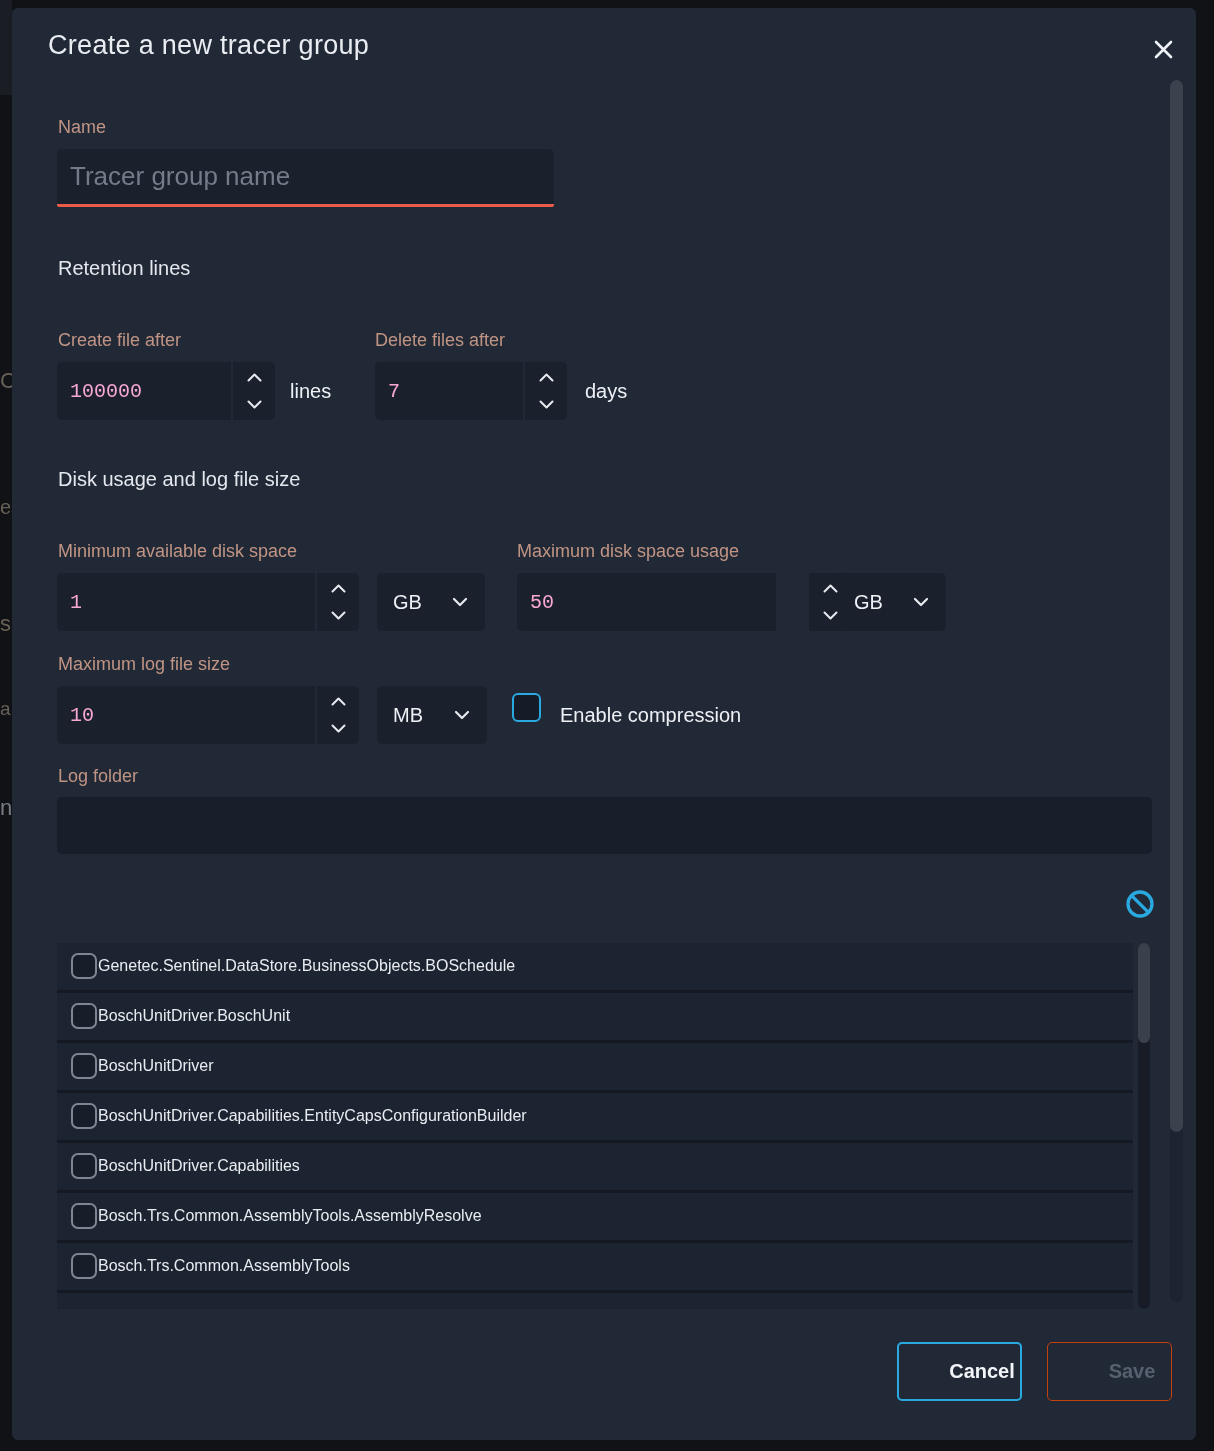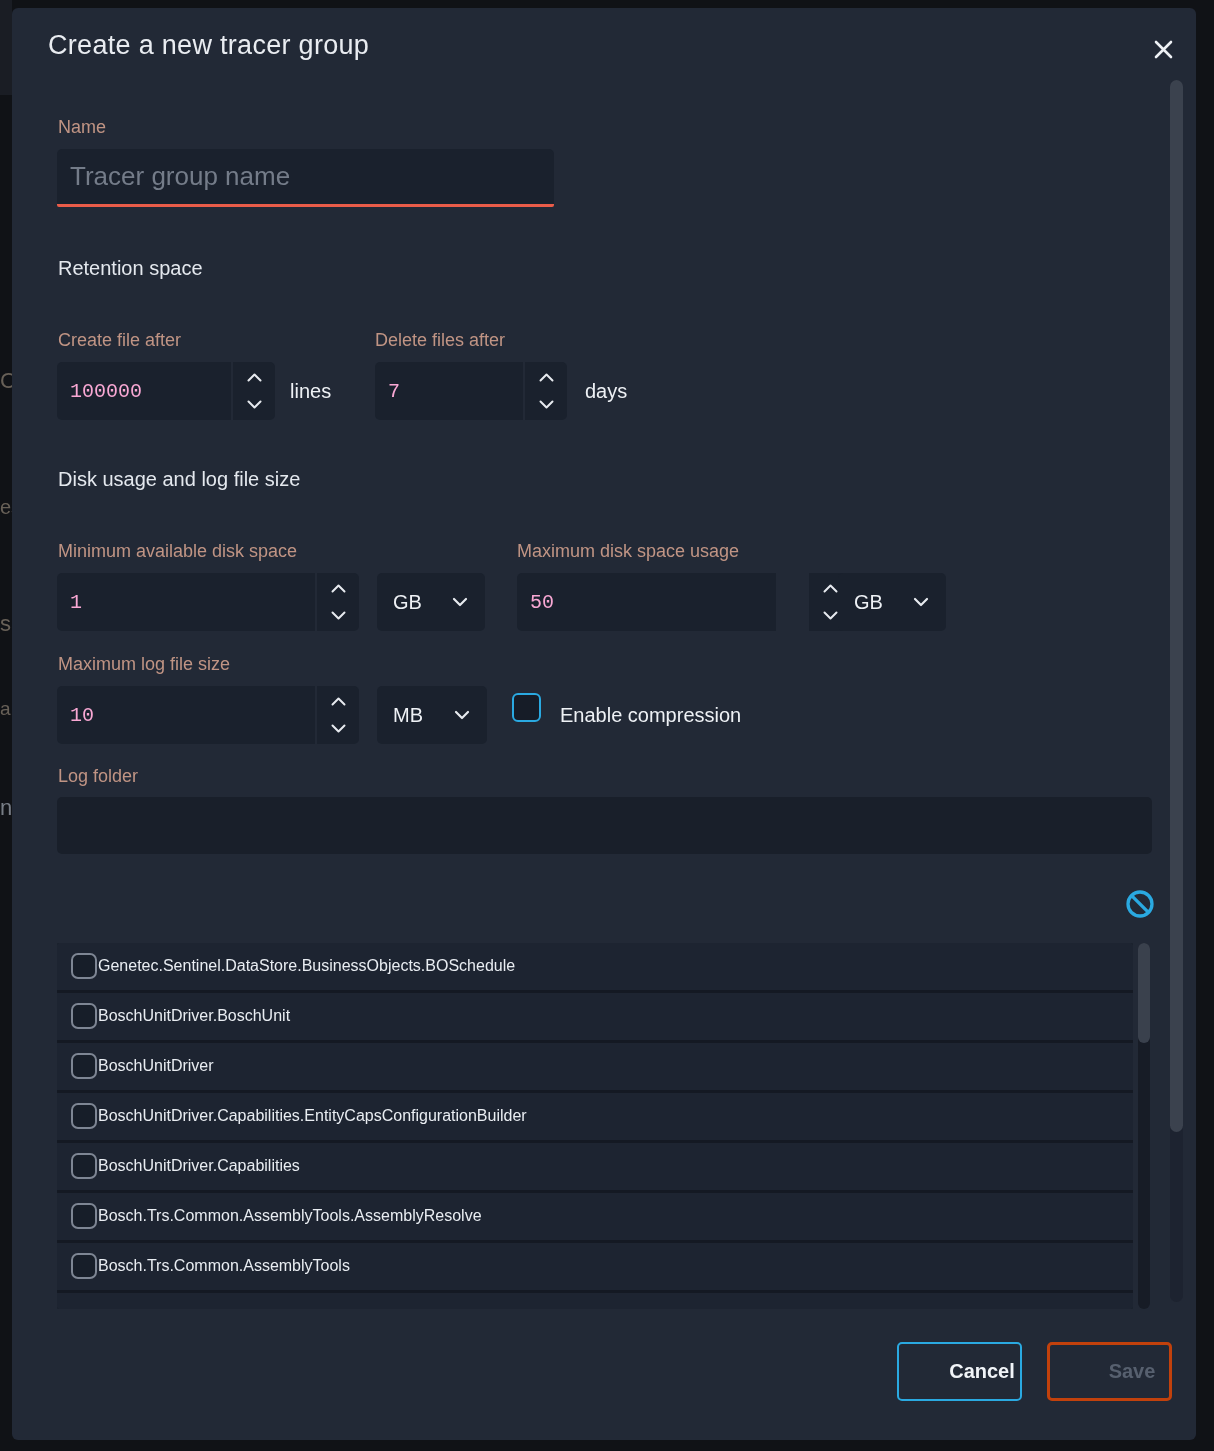--- a/index.html
+++ b/index.html
@@ -69,21 +69,21 @@
                        background: #3a414d; border-radius: 6px; cursor: grab; }
   .modal-scroll-track { position: absolute; left: 1158px; top: 72px; width: 13px; height: 1222px;
                         background: #1d2330; border-radius: 7px; }
   .modal-scroll-thumb { position: absolute; left: 0; top: 0; width: 13px; height: 1052px;
                         background: #3b424e; border-radius: 7px; cursor: grab; }
   
   .btn { position: absolute; top: 1334px; height: 59px; width: 125px; border-radius: 5px;
          font-size: 20px; font-weight: 700; font-family: inherit; background: transparent;
          display: flex; align-items: center; justify-content: center; cursor: pointer; padding-left: 45px; }
   .btn-cancel { left: 885px; border: 2px solid #2aa9e1; color: #f1f4f8; }
-  .btn-save { left: 1035px; border: 3px solid #c2410c; color: #57606f; }
+  .btn-save { left: 1035px; border: 1px solid #c2410c; color: #57606f; }
 </style>
 </head>
 <body>
 
 <div class="backdrop">
   <div class="frag-block"></div>
   <div class="frag frag-1">C</div>
   <div class="frag frag-2">es</div>
   <div class="frag frag-3">sa</div>
   <div class="frag frag-4">a</div>
@@ -98,21 +98,21 @@
     <span style="display:flex;">
       <svg width="23" height="23" viewBox="0 0 23 23">
           <path d="M4 4 L19 19 M19 4 L4 19" stroke="#eef1f5" stroke-width="2.6" stroke-linecap="round"></path>
         </svg>
     </span>
   </button>
 
   <div class="field-label" style="left:46px; top:109px;">Name</div>
   <input class="text-input name-input" style="left: 45px; top: 141px; width: 497px; height: 58px;" placeholder="Tracer group name">
 
-  <div class="section-heading" style="left:46px; top:249px;">Retention space</div>
+  <div class="section-heading" style="left:46px; top:249px;">Retention lines</div>
 
   <div class="field-label" style="left:46px; top:322px;">Create file after</div>
   <div class="num-group" style="left:45px; top:354px;">
     <input class="num-input" style="width: 174px;" value="100000">
     <div class="spinner">
       <button class="spin-btn">
           <span style="display:flex;">
             <svg width="15" height="9" viewBox="0 0 15 9">
               <polyline points="1.5,7.5 7.5,1.5 13.5,7.5" fill="none" stroke="#e7eaef" stroke-width="2" stroke-linecap="round" stroke-linejoin="round"></polyline>
             </svg>

